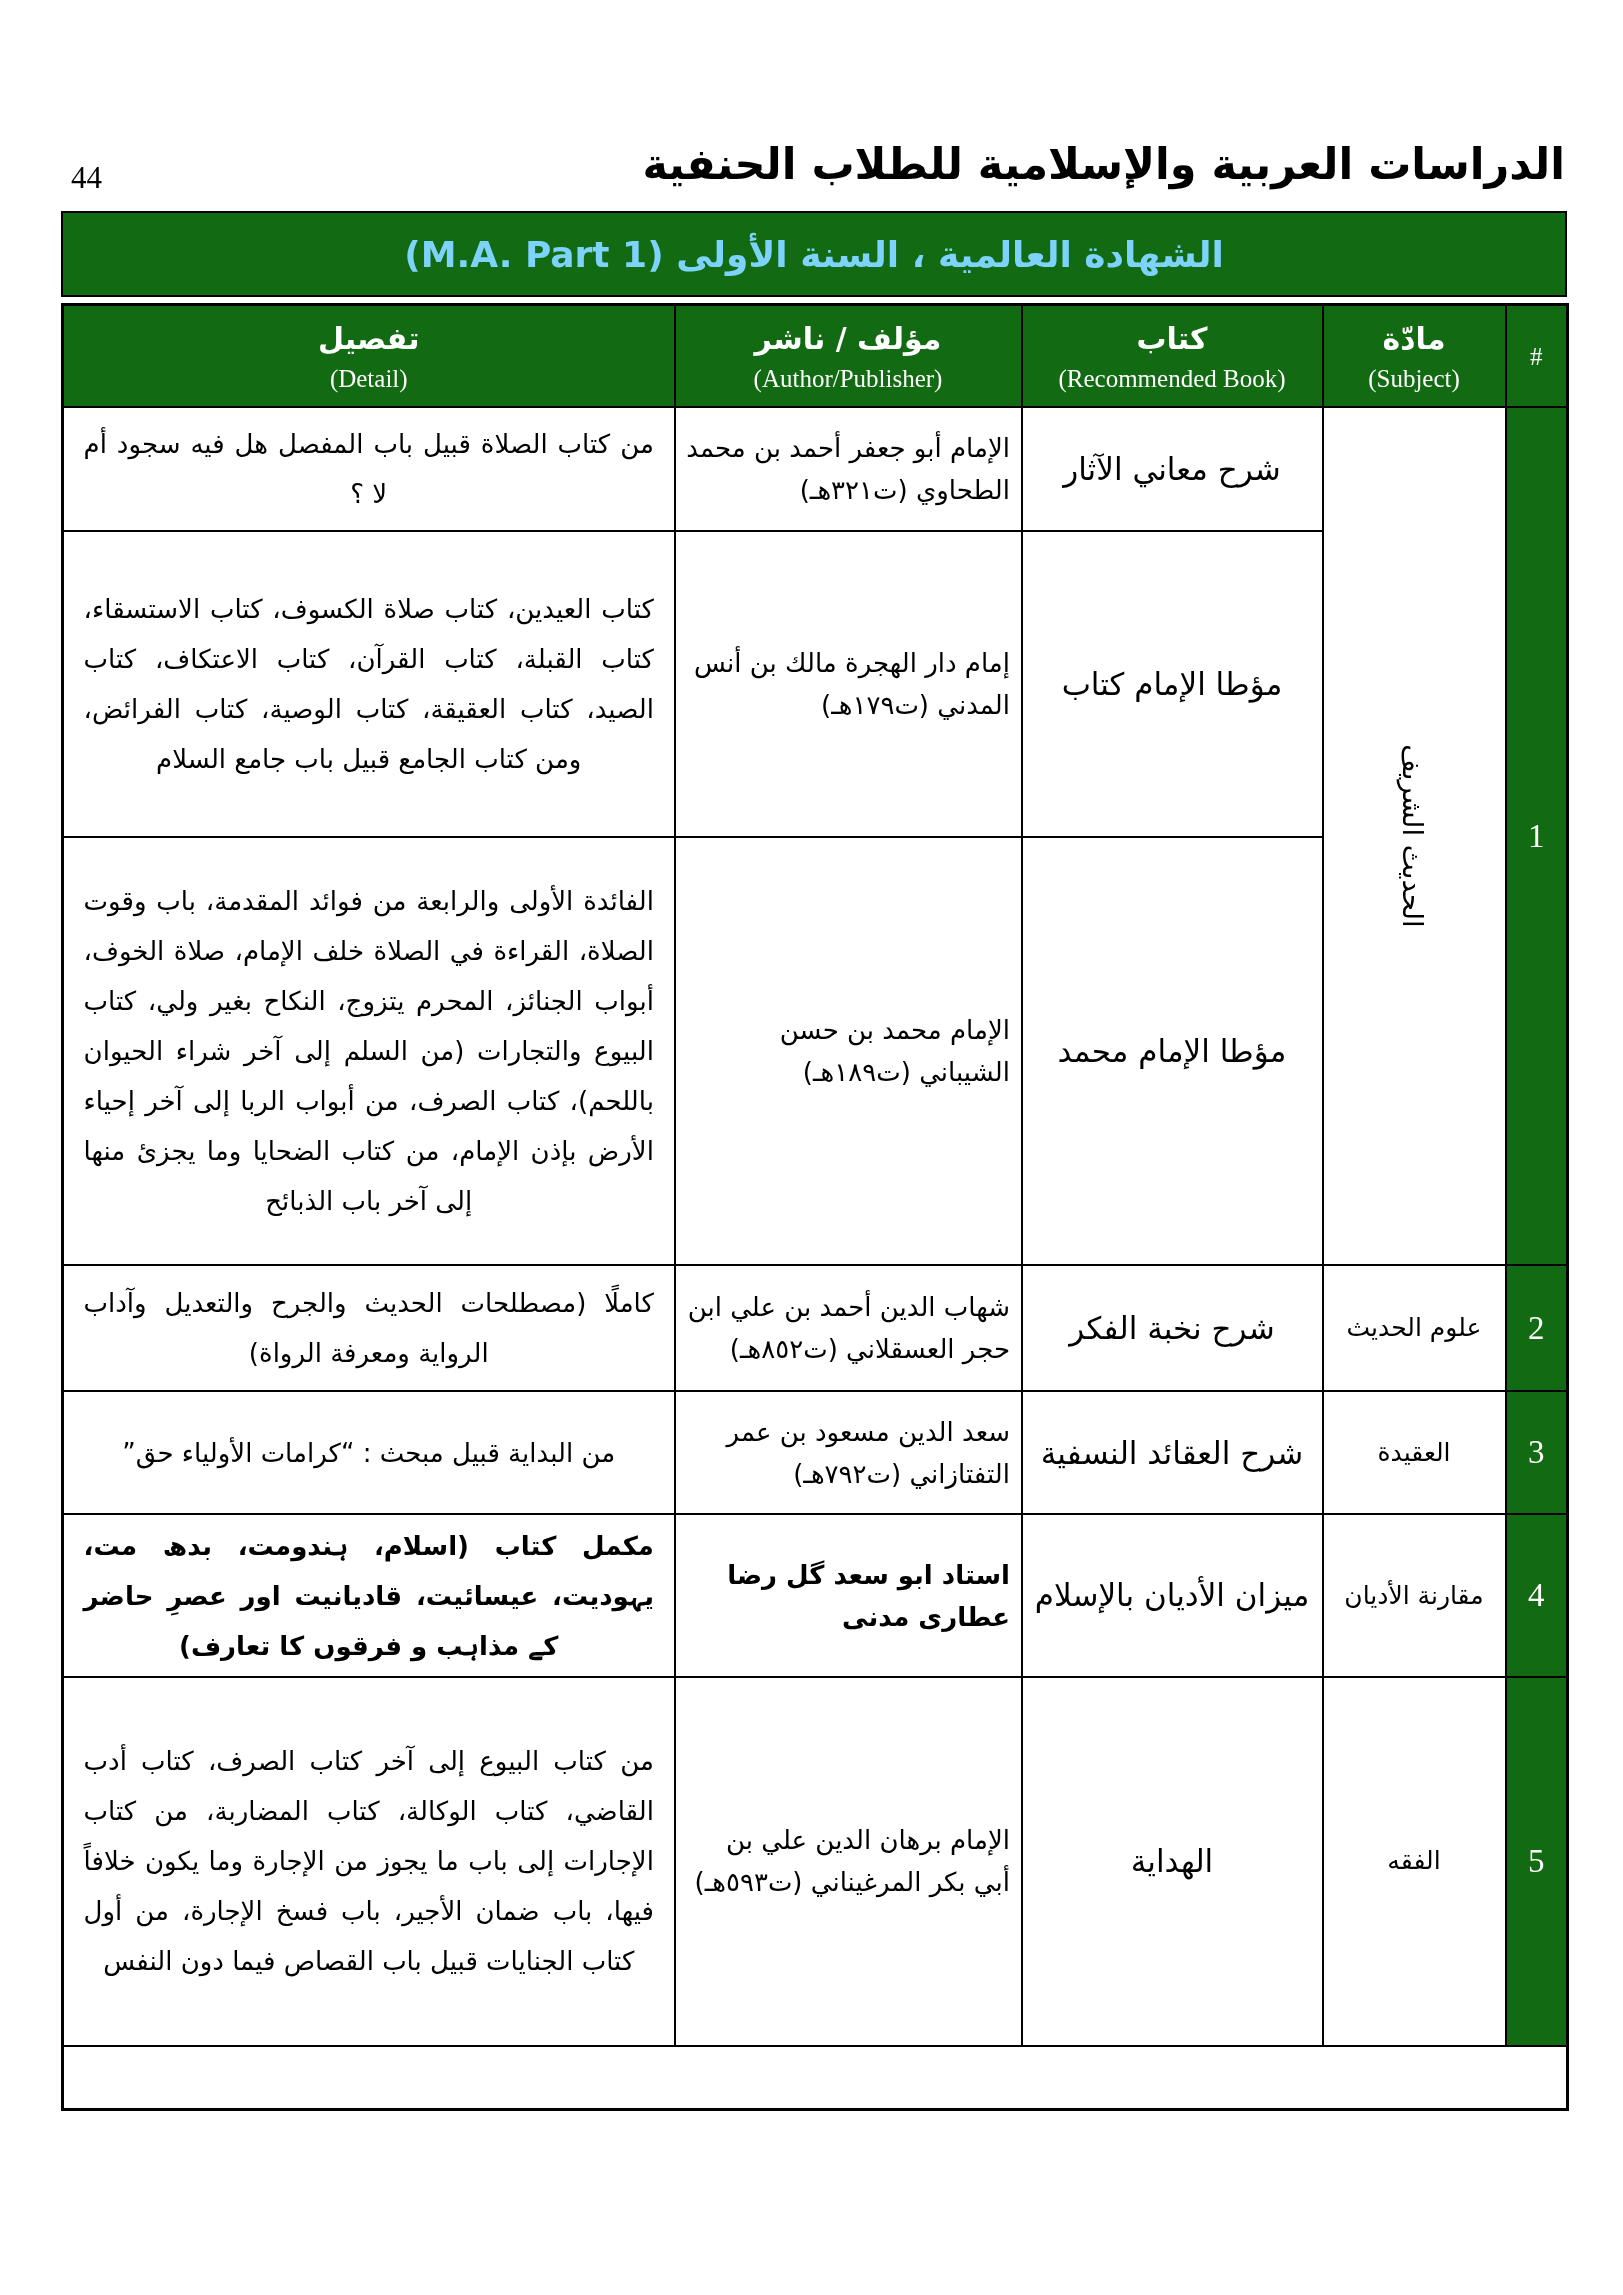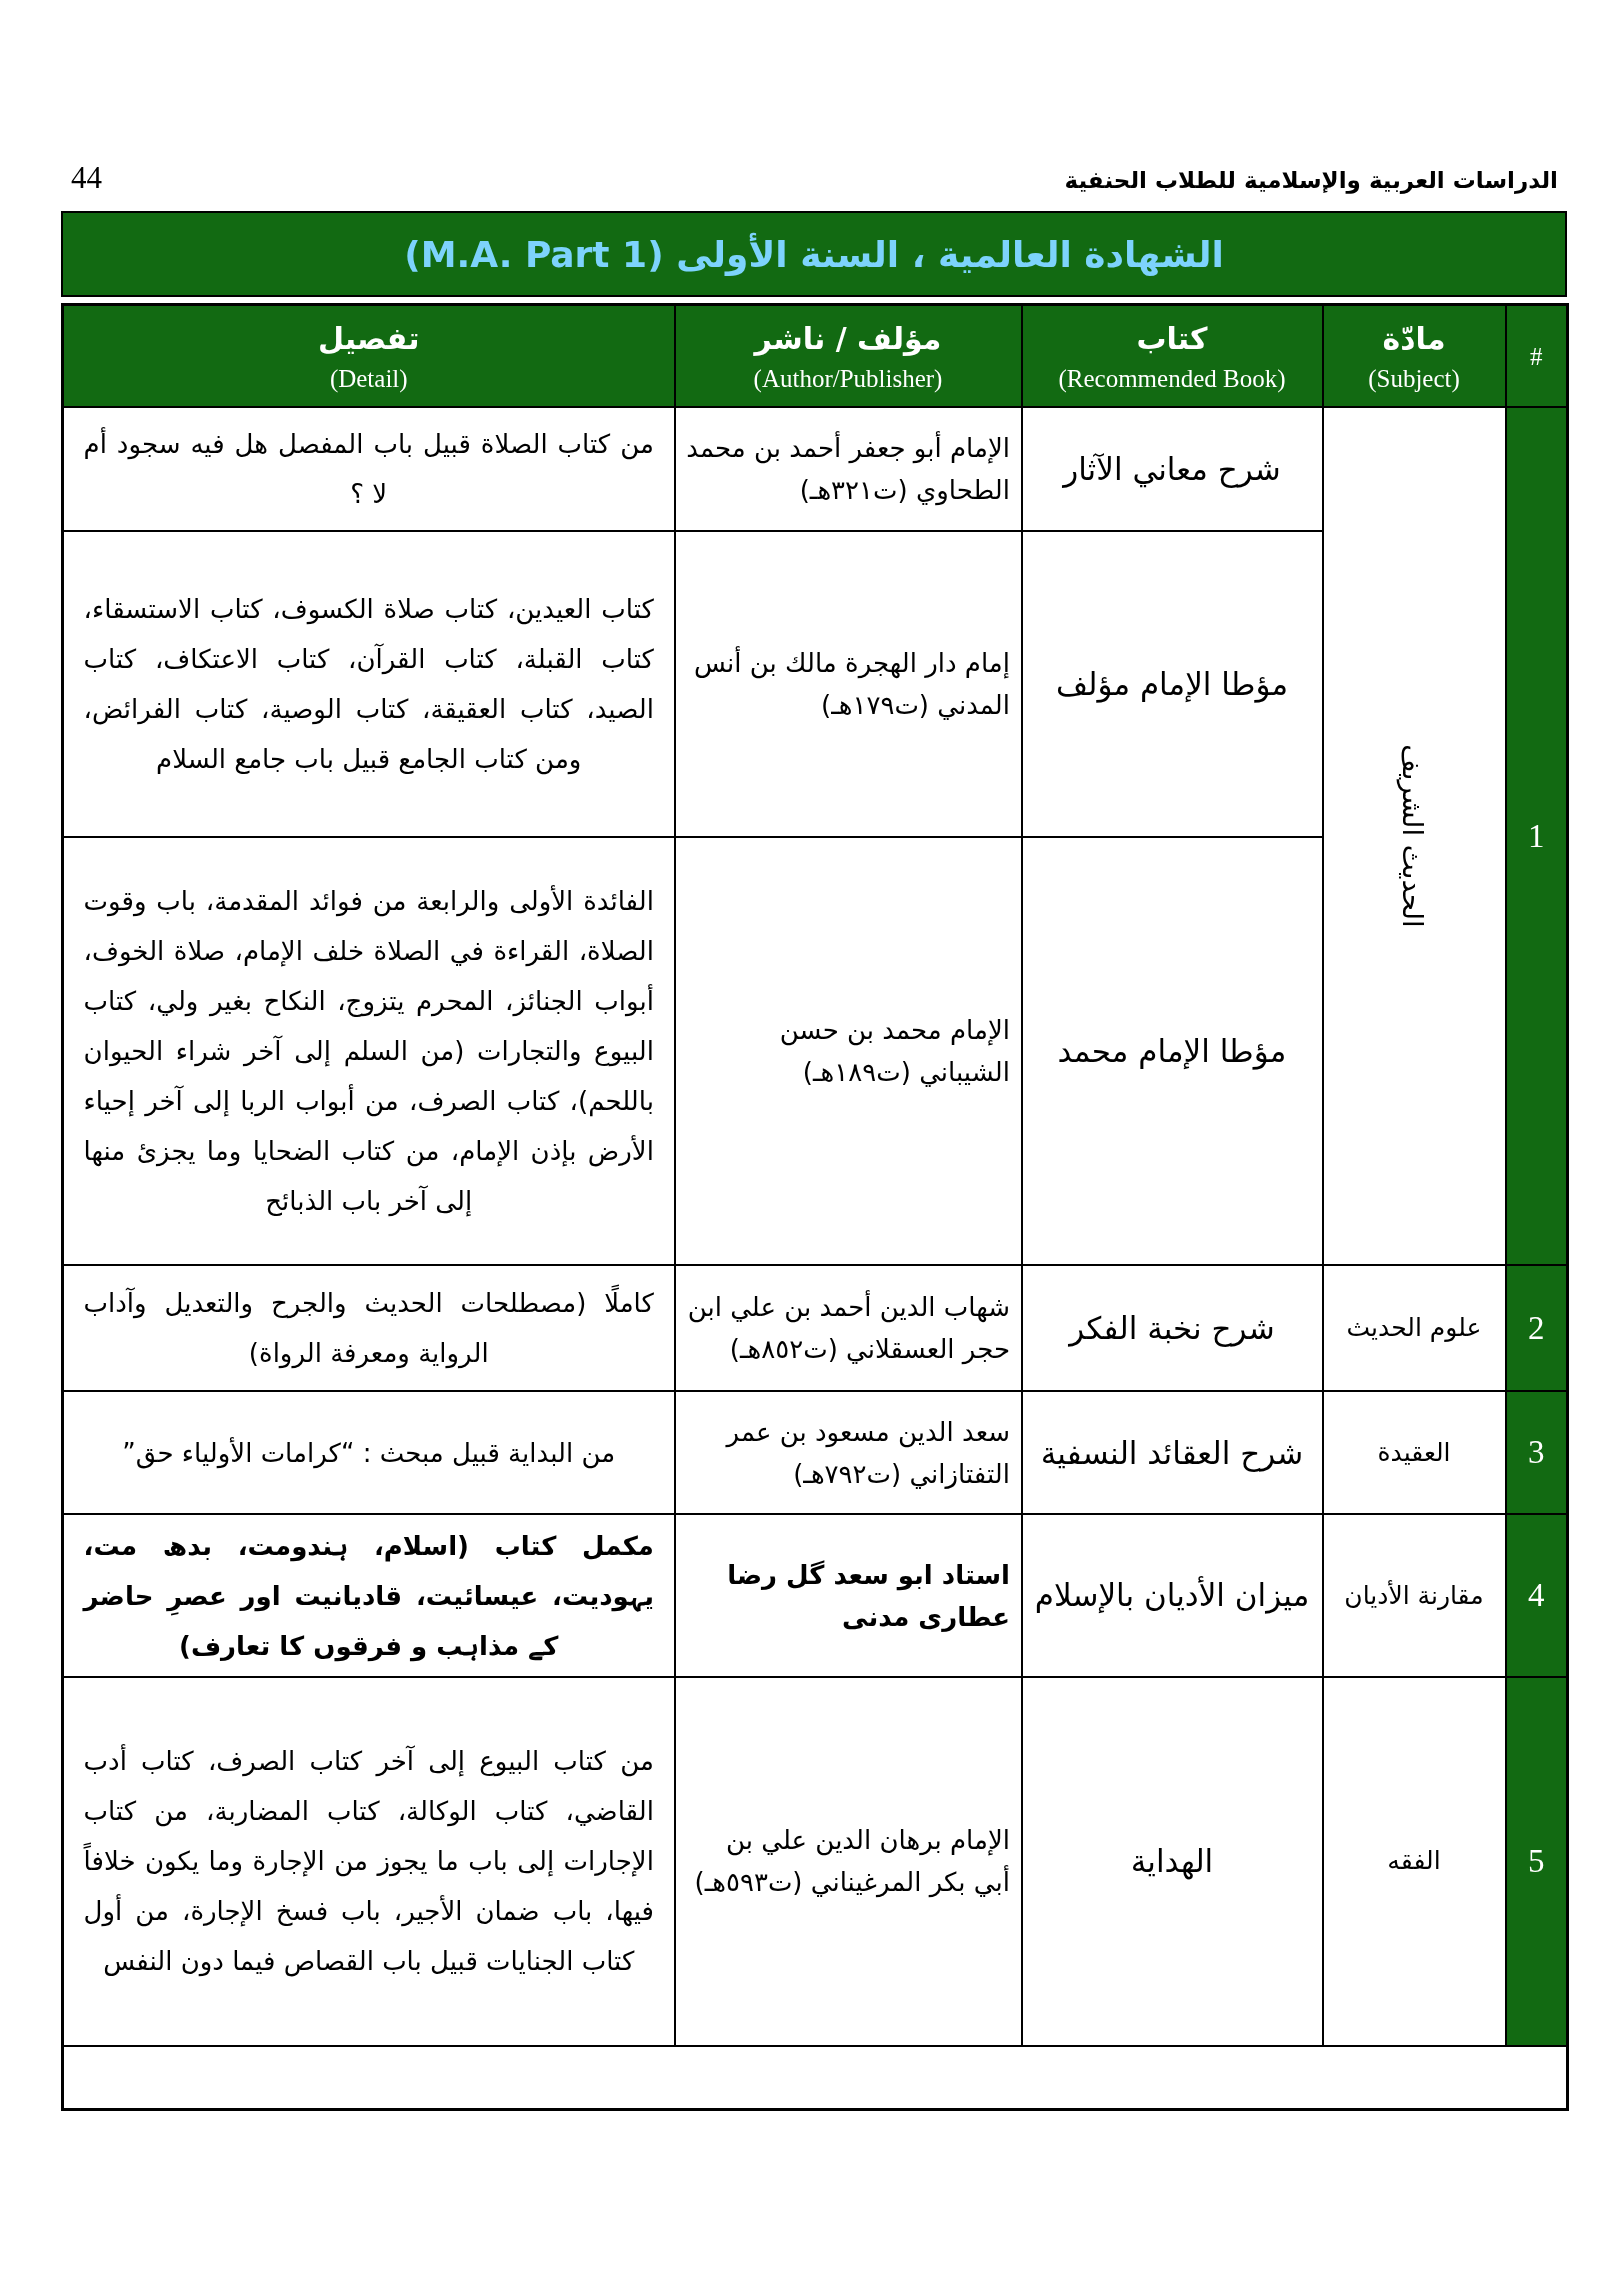--- a/index.html
+++ b/index.html
@@ -7,25 +7,24 @@
   * { margin: 0; padding: 0; box-sizing: border-box; }
   html, body { background: #ffffff; }
   body {
     width: 1623px; height: 2295px;
     position: relative;
     font-family: "DejaVu Sans", sans-serif;
     color: var(--ink);
   }
   .page-header-title {
     position: absolute;
-    top: 139px; right: 65px;
-    font-size: 23px; font-weight: bold;
+    top: 139px; right: 58px;
+    font-size: 43px; font-weight: bold;
     direction: rtl;
     white-space: nowrap;
-    margin-top: 28px;
   }
   .page-number {
     position: absolute;
     top: 160px; left: 71px;
     font-size: 31px;
     font-family: "Liberation Serif", serif;
   }
   .doc { position: absolute; left: 61px; top: 211px; width: 1506px; }
   .banner {
     height: 86px;
@@ -144,21 +143,21 @@
       <tr class="r1a">
         <td class="num" rowspan="3">1</td>
         <td class="subject" rowspan="3">
           <span class="rot">الحديث الشريف</span>
         </td>
         <td class="book">شرح معاني الآثار</td>
         <td class="author">الإمام أبو جعفر أحمد بن محمد الطحاوي (ت٣٢١هـ)</td>
         <td class="detail">من كتاب الصلاة قبيل باب المفصل هل فيه سجود أم لا ؟</td>
       </tr>
       <tr class="r1b">
-        <td class="book">مؤطا الإمام مؤلف</td>
+        <td class="book">مؤطا الإمام كتاب</td>
         <td class="author">إمام دار الهجرة مالك بن أنس المدني (ت١٧٩هـ)</td>
         <td class="detail">كتاب العيدين، كتاب صلاة الكسوف، كتاب الاستسقاء، كتاب القبلة، كتاب القرآن، كتاب الاعتكاف، كتاب الصيد، كتاب العقيقة، كتاب الوصية، كتاب الفرائض، ومن كتاب الجامع قبيل باب جامع السلام</td>
       </tr>
       <tr class="r1c">
         <td class="book">مؤطا الإمام محمد</td>
         <td class="author">الإمام محمد بن حسن الشيباني (ت١٨٩هـ)</td>
         <td class="detail">الفائدة الأولى والرابعة من فوائد المقدمة، باب وقوت الصلاة، القراءة في الصلاة خلف الإمام، صلاة الخوف، أبواب الجنائز، المحرم يتزوج، النكاح بغير ولي، كتاب البيوع والتجارات (من السلم إلى آخر شراء الحيوان باللحم)، كتاب الصرف، من أبواب الربا إلى آخر إحياء الأرض بإذن الإمام، من كتاب الضحايا وما يجزئ منها إلى آخر باب الذبائح</td>
       </tr>
       <tr class="r2">
         <td class="num">2</td>

